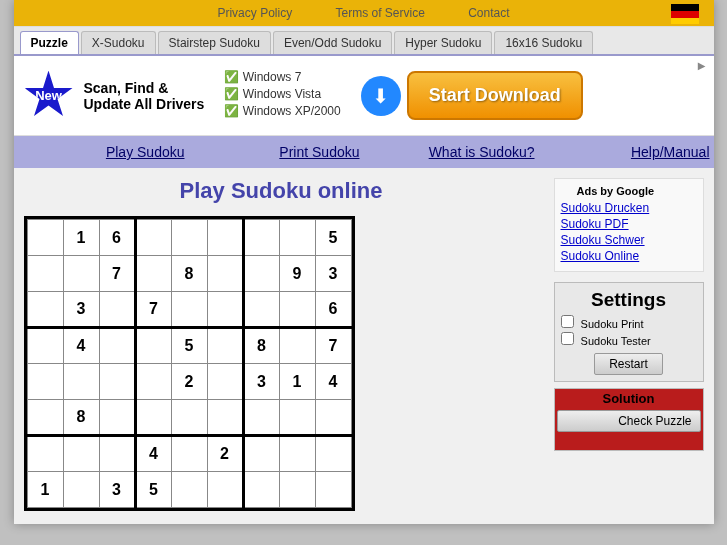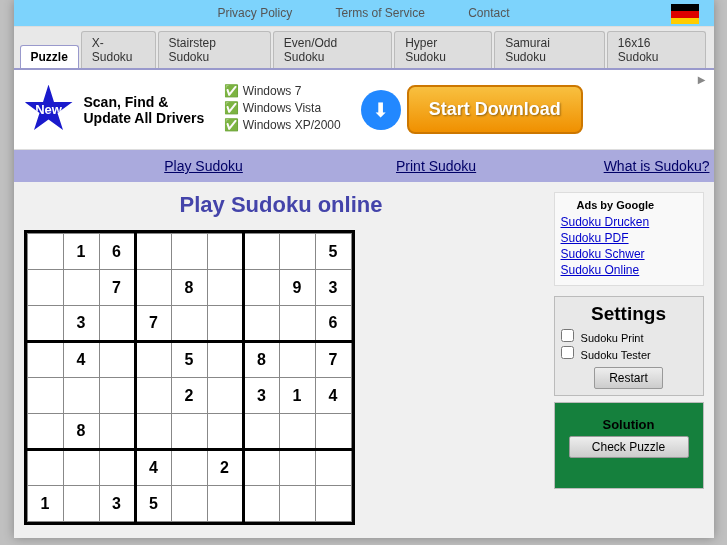--- a/index.html
+++ b/index.html
@@ -1,19 +1,19 @@
 <!DOCTYPE html>
 <html><head>
   <meta charset="utf-8">
   <style>
     * { box-sizing: border-box; margin: 0; padding: 0; }
     body { font-family: Arial, sans-serif; font-size: 12px; background: #ccc; width: 727px; }
 
     .top-bar {
-      background: #7dd3fc;
+      background: #eab308;
       text-align: center;
       padding: 6px 0;
       border-bottom: 1px solid #ddd;
     }
     .top-bar a {
       color: #555;
       text-decoration: none;
       margin: 0 20px;
       font-size: 12px;
     }
@@ -236,40 +236,41 @@
       background: linear-gradient(to bottom, #eee, #ccc);
       border: 1px solid #999;
       padding: 3px 14px;
       font-size: 12px;
       cursor: pointer;
       margin-top: 4px;
       border-radius: 2px;
     }
 
     .solution-box {
-      background: #15803d;
+      background: #b91c1c;
       border: 1px solid #bbb;
-      padding: 14px;
+      padding: 2px;
       text-align: center;
     }
     .solution-box .section-title {
       font-weight: bold;
       font-size: 13px;
       margin-bottom: 4px;
     }
     .check-puzzle-btn {
       background: linear-gradient(to bottom, #eee, #ccc);
       border: 1px solid #999;
       padding: 3px 8px;
       font-size: 12px;
       cursor: pointer;
       margin-bottom: 16px;
       display: block;
       width: 100%;
       border-radius: 2px;
+      text-align: right;
     }
     .show-solution-btn {
       background: linear-gradient(to bottom, #eee, #ccc);
       border: 1px solid #999;
       padding: 3px 8px;
       font-size: 12px;
       cursor: pointer;
       display: block;
       width: 100%;
       border-radius: 2px;
@@ -305,21 +306,20 @@
       </div>
     </div>
   </div>
 
   <div class="tabs">
     <div class="tab active">Puzzle</div>
     <div class="tab">X-Sudoku</div>
     <div class="tab">Stairstep Sudoku</div>
     <div class="tab">Even/Odd Sudoku</div>
     <div class="tab">Hyper Sudoku</div>
-    <div class="tab">Samurai Sudoku</div>
     <div class="tab">16x16 Sudoku</div>
   </div>
 
   <div class="ad-banner">
     <div class="ad-new-badge">
       <span style="color:#fff;font-size:13px;font-weight:bold;">New</span>
     </div>
     <div class="ad-text" style="white-space:pre-line;">Scan, Find &amp;
 Update All Drivers</div>
     <ul class="ad-features">
@@ -331,20 +331,21 @@
       <div class="download-arrow">⬇</div>
       <button class="ad-download-btn">Start Download</button>
     </div>
     <span class="ad-label">▶</span>
   </div>
 
   <div class="nav-bar">
     <div class="nav-item">Play Sudoku</div>
     <div class="nav-item">Print Sudoku</div>
     <div class="nav-item">What is Sudoku?</div>
+    <div class="nav-item">Help/Manual</div>
   </div>
 
   <div class="main-content">
     <div class="left-col">
       <h1 class="page-title">Play Sudoku online</h1>
 
       
       <div class="sudoku-grid">
         <table class="sudoku-table">
           <tbody id="sudoku-body">

